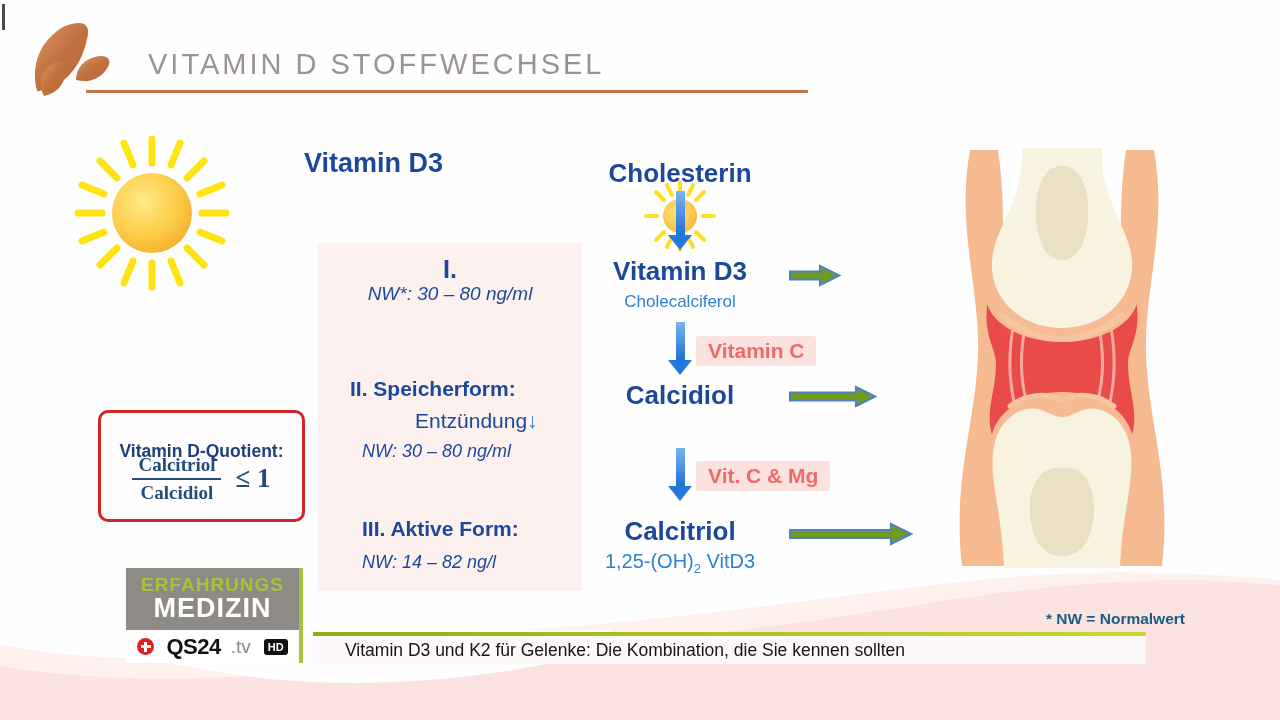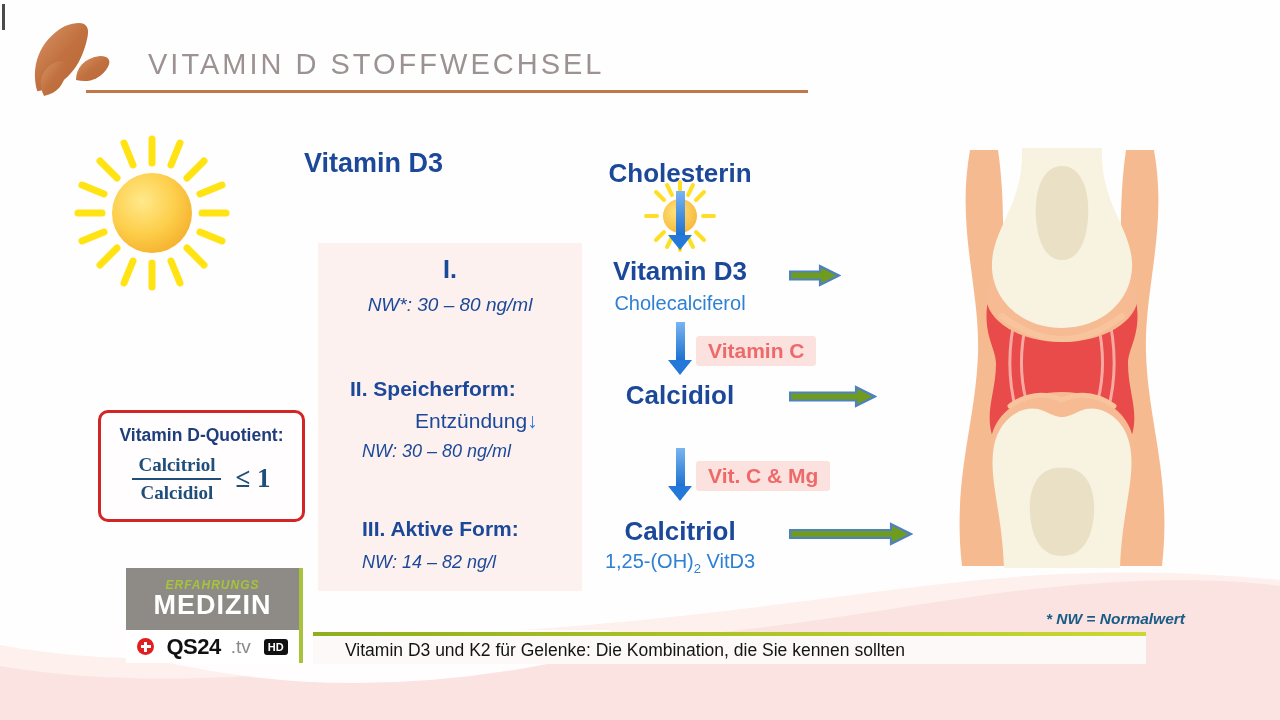--- a/index.html
+++ b/index.html
@@ -10,43 +10,43 @@
   
   .corner-mark{left:2px;top:4px;width:3px;height:26px;background:#4a4a4a;}
   .page-title{left:148px;top:48px;font-size:29px;letter-spacing:3px;color:#9c9292;font-weight:400;}
   .title-rule{left:86px;top:90px;width:722px;height:3px;background:#c0784a;}
 
   
   .vitd3-heading{left:304px;top:148px;font-size:27px;font-weight:bold;color:#1c4899;}
   .info-box{left:318px;top:243px;width:264px;height:348px;background:#fcf1ee;}
   .info-box .c{position:absolute;color:#1c4899;}
   .roman1{left:0;right:0;top:12px;text-align:center;font-size:25px;font-weight:bold;}
-  .nw1{left:0;right:0;top:51px;text-align:center;font-style:italic;font-size:19px;color:#185f93;}
+  .nw1{left:0;right:0;top:40px;text-align:center;font-style:italic;font-size:19px;color:#185f93;}
   .sec2-label{left:32px;top:134px;font-size:21px;font-weight:bold;}
   .sec2-note{left:97px;top:166px;font-size:21px;color:#2b66b2;}
   .sec2-nw{left:44px;top:198px;font-style:italic;font-size:18px;color:#185f93;}
   .sec3-label{left:32px;top:274px;font-size:21px;font-weight:bold;margin-left:12px;}
   .sec3-nw{left:44px;top:309px;font-style:italic;font-size:18px;color:#185f93;}
 
   .quotient-box{left:98px;top:410px;width:201px;height:106px;background:#fffdfd;
                 border:3px solid #d32525;border-radius:10px;}
-  .q-title{position:absolute;left:0;right:0;top:12px;text-align:center;font-size:17.5px;
+  .q-title{position:absolute;left:0;right:0;top:28px;text-align:center;font-size:17.5px;
            font-weight:bold;color:#1e3e7c;}
   .q-frac-wrap{position:absolute;left:0;right:0;top:40px;display:flex;justify-content:center;
                align-items:center;gap:14px;color:#1f4e79;font-family:"Liberation Serif",serif;}
   .q-frac{display:inline-block;text-align:center;font-weight:bold;font-size:19px;line-height:1.25;}
   .q-num{border-bottom:2px solid #1f4e79;padding:0 6px 1px 6px;}
   .q-den{padding-top:1px;}
   .q-rel{font-size:27px;font-weight:bold;}
 
   
   .flow-node{left:555px;width:250px;text-align:center;color:#1c4899;font-weight:bold;}
   .n1{top:158px;font-size:26px;}
   .n2{top:256px;font-size:26px;}
-  .n2s{top:292px;font-size:20px;font-weight:normal;color:#2e80d4;}
+  .n2s{top:292px;font-size:17px;font-weight:normal;color:#2e80d4;}
   .n3{top:380px;font-size:26px;}
   .n3s{top:414px;font-size:20px;color:#2e80d4;}
   .n4{top:516px;font-size:26px;}
   .n4s{top:550px;font-size:20px;font-weight:normal;color:#2e80d4;}
   .n4s sub{font-size:13px;}
 
   .blue-arrow{width:24px;}
   .blue-arrow .shaft{margin:0 auto;width:9px;background:linear-gradient(#7ab4f2,#1d72d0);}
   .blue-arrow .head{width:0;height:0;border-left:12px solid transparent;
                     border-right:12px solid transparent;border-top:15px solid #2478da;}
@@ -55,32 +55,32 @@
   .ba3{left:668px;top:448px;}  .ba3 .shaft{height:38px;}
 
   .cof-label{background:#fbe2de;color:#ee6a6a;font-weight:bold;font-size:21px;
              padding:3px 12px;border-radius:3px;}
   .cl1{left:696px;top:336px;}
   .cl2{left:696px;top:461px;}
 
   .green-arrow svg{display:block;}
 
   
-  .footnote{right:95px;top:610px;font-size:15.5px;font-style:italic;font-weight:bold;color:#1a5c86;}
+  .footnote{right:95px;top:610px;font-size:15.5px;font-weight:bold;color:#1a5c86;}
   .caption-line{left:313px;top:632px;width:833px;height:4px;
                 background:linear-gradient(90deg,#8fae1d,#c9d92f);}
   .caption-bar{left:313px;top:636px;width:833px;height:28px;background:#fdf9f8;
                display:flex;align-items:center;}
   .caption-text{padding-left:32px;font-size:17.5px;color:#141414;text-align:right;}
 
   
   .channel-logo{left:126px;top:568px;width:173px;height:95px;border-right:4px solid #a7c23b;}
   .logo-top{height:62px;background:#8e8b86;display:flex;flex-direction:column;
             align-items:center;justify-content:center;}
-  .logo-line1{color:#a7c33a;font-weight:bold;font-size:12px;letter-spacing:1px;line-height:1;font-style:italic;}
+  .logo-line1{color:#a7c33a;font-weight:bold;font-size:19px;letter-spacing:1px;line-height:1;}
   .logo-line2{color:#fff;font-weight:bold;font-size:27px;letter-spacing:1px;line-height:1.05;}
   .logo-bottom{height:33px;background:#fff;display:flex;align-items:center;justify-content:center;gap:10px;}
   .swiss{width:17px;height:17px;border-radius:50%;background:#e02020;position:relative;margin-right:2px;}
   .swiss::before,.swiss::after{content:"";position:absolute;background:#fff;}
   .swiss::before{left:7px;top:3.5px;width:3px;height:10px;}
   .swiss::after{left:3.5px;top:7px;width:10px;height:3px;}
   .qs24{font-size:22px;font-weight:800;color:#111;letter-spacing:-0.5px;}
   .qstv{font-size:19px;color:#8a8a8a;}
   .hd-badge{margin-left:3px;background:#111;color:#fff;font-size:11px;font-weight:bold;
             padding:2px 4px;border-radius:3px;}

